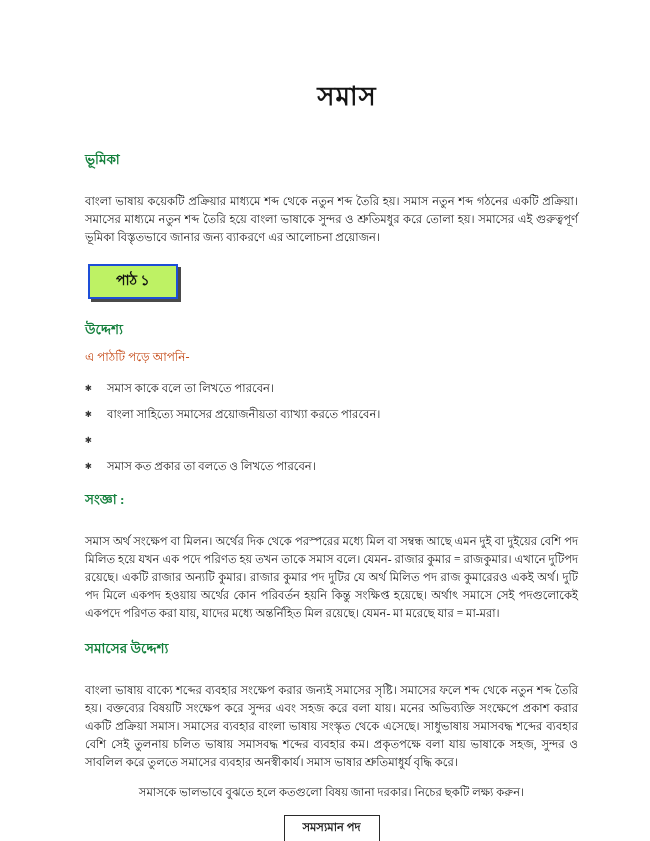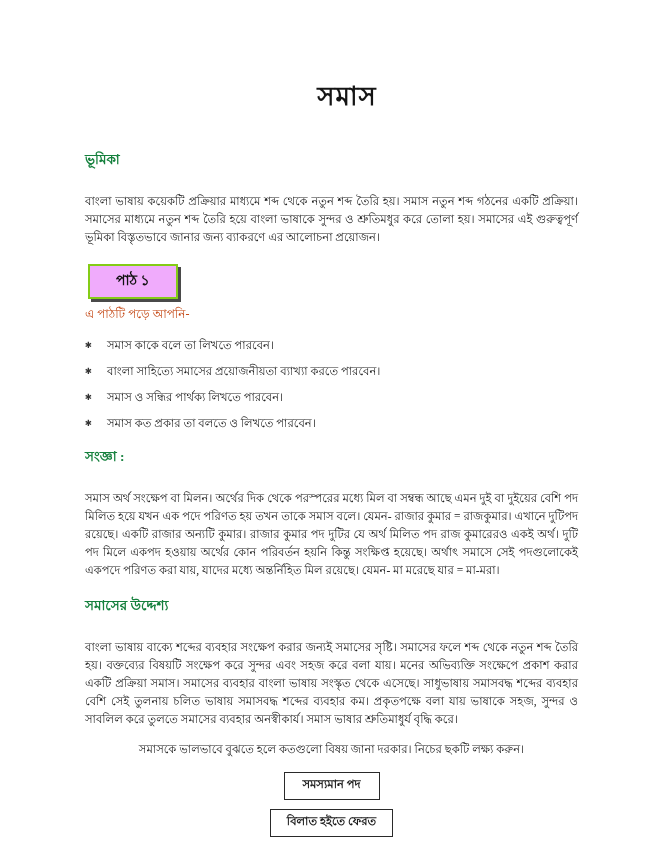--- a/index.html
+++ b/index.html
@@ -46,26 +46,26 @@
     line-height: 18px;
     text-align: justify;
     color: #222;
   }
 
   
   .lesson-box {
     display: inline-block;
     margin-top: 18px;
     margin-left: 3px;
-    border: 2px solid #84cc16;
+    border: 2px solid #1d4ed8;
     box-shadow: 3px 3px 0 0 #4a4a4a;
     padding: 3px 26px 4px 26px;
     font-size: 14px;
     font-weight: bold;
-    background: #f0abfc;
+    background: #bef264;
     color: #111;
   }
 
   .objectives-heading { margin-top: 20px; }
 
   .objectives-lead {
     margin-top: 6px;
     font-size: 12px;
     color: #c2410c;
   }
@@ -131,34 +131,34 @@
 
   <h1 class="doc-title">সমাস</h1>
 
   <div class="content">
 
     <h2 class="h-section intro-heading">ভূমিকা</h2>
     <p class="para">বাংলা ভাষায় কয়েকটি প্রক্রিয়ার মাধ্যমে শব্দ থেকে নতুন শব্দ তৈরি হয়। সমাস নতুন শব্দ গঠনের একটি প্রক্রিয়া। সমাসের মাধ্যমে নতুন শব্দ তৈরি হয়ে বাংলা ভাষাকে সুন্দর ও শ্রুতিমধুর করে তোলা হয়। সমাসের এই গুরুত্বপূর্ণ ভূমিকা বিস্তৃতভাবে জানার জন্য ব্যাকরণে এর আলোচনা প্রয়োজন।</p>
 
     <div class="lesson-box">পাঠ ১</div>
 
+    <h2 class="h-section objectives-heading">উদ্দেশ্য</h2>
     <p class="objectives-lead">এ পাঠটি পড়ে আপনি-</p>
 
     <ul class="objectives-list">
       <li>
         <span class="bullet">✱</span>
         <span>সমাস কাকে বলে তা লিখতে পারবেন।</span>
       </li>
       <li>
         <span class="bullet">✱</span>
         <span>বাংলা সাহিত্যে সমাসের প্রয়োজনীয়তা ব্যাখ্যা করতে পারবেন।</span>
       </li>
       <li>
         <span class="bullet">✱</span>
-        <span>সমাস ও সন্ধির পার্থক্য লিখতে পারবেন।</span>
       </li>
       <li>
         <span class="bullet">✱</span>
         <span>সমাস কত প্রকার তা বলতে ও লিখতে পারবেন।</span>
       </li>
     </ul>
 
     <h2 class="h-section definition-heading">সংজ্ঞা :</h2>
     <p class="para">সমাস অর্থ সংক্ষেপ বা মিলন। অর্থের দিক থেকে পরস্পরের মধ্যে মিল বা সম্বন্ধ আছে এমন দুই বা দুইয়ের বেশি পদ মিলিত হয়ে যখন এক পদে পরিণত হয় তখন তাকে সমাস বলে। যেমন- রাজার কুমার = রাজকুমার। এখানে দুটিপদ রয়েছে। একটি রাজার অন্যটি কুমার। রাজার কুমার পদ দুটির যে অর্থ মিলিত পদ রাজ কুমারেরও একই অর্থ। দুটি পদ মিলে একপদ হওয়ায় অর্থের কোন পরিবর্তন হয়নি কিন্তু সংক্ষিপ্ত হয়েছে। অর্থাৎ সমাসে সেই পদগুলোকেই একপদে পরিণত করা যায়, যাদের মধ্যে অন্তর্নিহিত মিল রয়েছে। যেমন- মা মরেছে যার = মা-মরা।</p>
 

